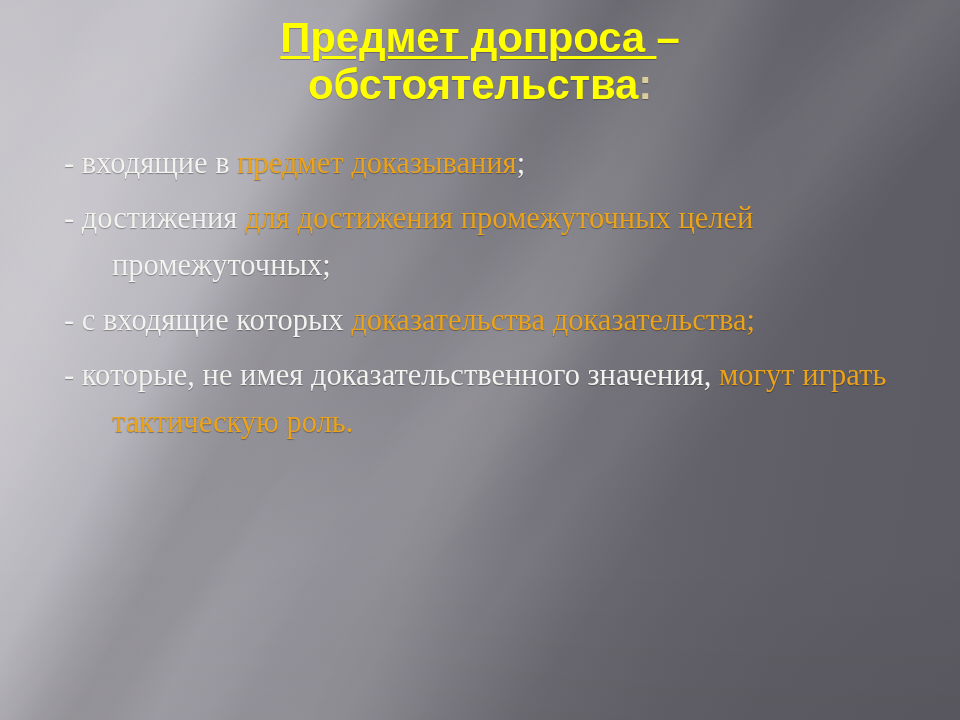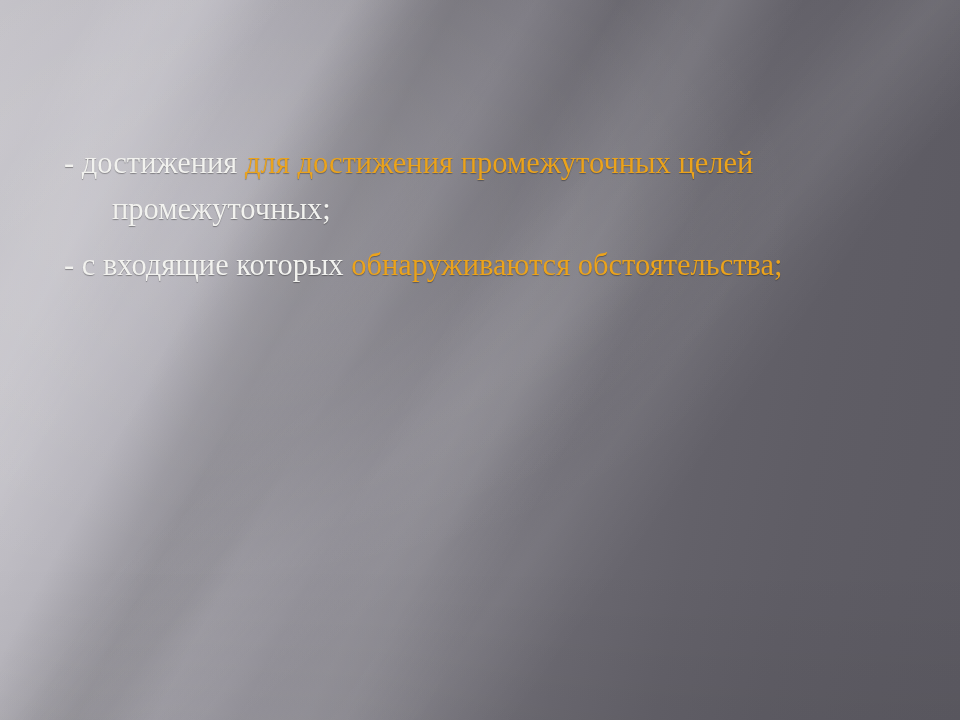--- a/index.html
+++ b/index.html
@@ -161,29 +161,39 @@
 <body>
 
 <div id="slide">
 
   <div class="bg-layer bg-base"></div>
   <div class="bg-layer bg-streak-a"></div>
   <div class="bg-layer bg-streak-b"></div>
   <div class="bg-layer bg-streak-c"></div>
   <div class="bg-layer bg-vignette"></div>
 
+  <div id="title-block">
+    <span class="u">Предмет допроса </span><span>–</span><br>
+    <span>обстоятельства</span><span class="colon">:</span>
+  </div>
 
   <div id="body-list">
 
+    <p class="bullet-line">
+      <span class="dash">-</span><span> входящие в </span><span class="hl">предмет доказывания</span><span>;</span>
+    </p>
 
     <p class="bullet-line">
       <span class="dash">-</span><span> достижения </span><span class="hl">для достижения промежуточных целей</span><span> промежуточных;</span>
     </p>
 
     <p class="bullet-line">
-      <span class="dash">-</span><span> с входящие которых </span><span class="hl">обнаруживаются обстоятельства;</span>
+      <span class="dash">-</span><span> с входящие которых </span><span class="hl">доказательства доказательства;</span>
     </p>
 
 
+    <p class="bullet-line">
+      <span class="dash">-</span><span> которые, не имея доказательственного значения, </span><span class="hl">могут играть тактическую роль.</span>
+    </p>
 
   </div>
 
 </div>
 
 </body></html>

